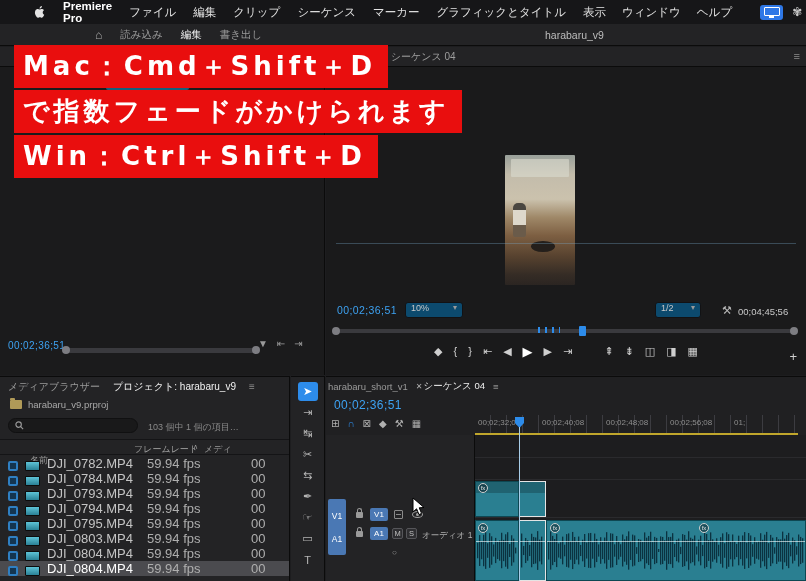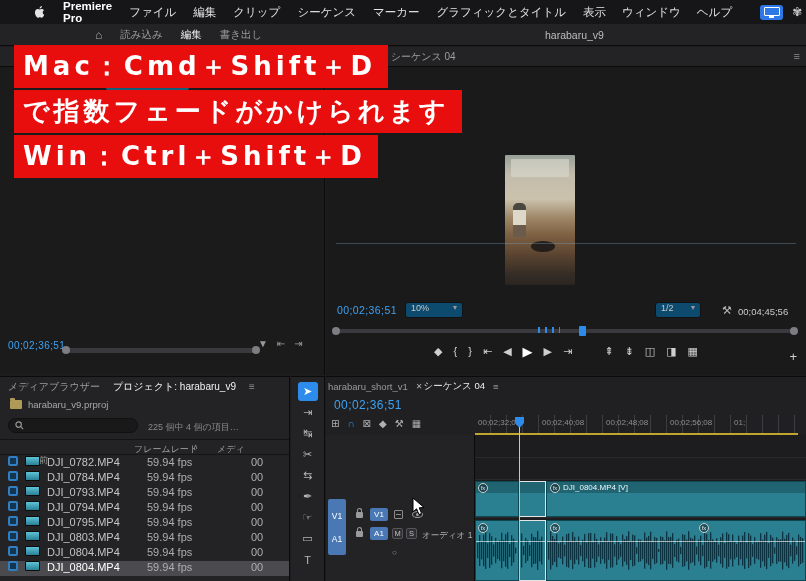--- a/index.html
+++ b/index.html
@@ -64,21 +64,21 @@
                   padding-left:8px;font-size:10px;color:#9b9b9b}
   #project .on{color:#f0f0f0}
   .folder{width:12px;height:9px;background:#b09a58;border-radius:1px;position:relative;display:inline-block}
   .folder::before{content:"";position:absolute;top:-2px;left:0;width:5px;height:2px;background:#b09a58;border-radius:1px 1px 0 0}
   .search{position:absolute;left:8px;top:41px;width:130px;height:15px;background:#19191a;border:1px solid #101011;
           border-radius:8px;display:flex;align-items:center;padding:0 6px;gap:4px}
   .search input{background:transparent;border:none;outline:none;color:#ccc;font-size:9px;width:100px}
   .thead{position:absolute;left:0;right:0;top:62px;height:16px;border-top:1px solid #141416;border-bottom:1px solid #141416;
          font-size:9px;color:#9b9b9b}
   .rows{position:absolute;left:0;right:0;top:79px}
-  .rowitem{display:flex;align-items:flex-start;height:15px;font-size:11px;color:#c4c4c4;white-space:nowrap}
+  .rowitem{display:flex;align-items:flex-end;height:15px;font-size:13px;color:#c4c4c4;white-space:nowrap}
   .rowitem.sel{background:#4b4b4f;color:#fff}
   .cb{width:10px;height:10px;border:2px solid #2f7fc2;border-radius:2px;margin-left:8px;background:#143550;flex:none}
   .clipicon{width:15px;height:10px;margin-left:7px;border:1px solid #0c0c0c;border-radius:1px;flex:none;
             background:linear-gradient(180deg,#5ec3d6,#2a8196)}
   .rname{width:100px;margin-left:7px;overflow:hidden}
   .rfps{width:68px;color:#aeaeae}
   .rmedia{margin-left:36px;color:#aeaeae}
 
   #tools{left:291px;top:376px;width:34px;height:205px;background:#232325;border-top:1px solid #0b0b0b;border-right:1px solid #0b0b0b;
          display:flex;flex-direction:column;align-items:center;padding-top:5px;gap:2px}
@@ -248,26 +248,26 @@
       <span class="folder"></span>
       <span style="font-size:9.5px;color:#a8a8a8">harabaru_v9.prproj</span>
     </div>
     <div class="search">
       <svg width="9" height="9" viewBox="0 0 10 10">
           <circle cx="4" cy="4" r="3" fill="none" stroke="#9a9a9a" stroke-width="1.3"></circle>
           <line x1="6.3" y1="6.3" x2="9" y2="9" stroke="#9a9a9a" stroke-width="1.3"></line>
         </svg>
       <input type="text" style="">
     </div>
-    <span class="abs" style="left:148px;top:44px;font-size:9px;color:#8a8a8a">225 個中 4 個の項目…</span>
+    <span class="abs" style="left:148px;top:44px;font-size:9px;color:#8a8a8a">103 個中 1 個の項目…</span>
     <div class="thead">
       <span class="abs" style="left:30px;top:14px">名前</span>
       <span class="abs" style="left:134px;top:3px">フレームレート</span>
       <span class="abs" style="left:193px;top:3px;font-size:7px">∧</span>
-      <span class="abs" style="left:217px;top:3px">メディ</span>
+      <span class="abs" style="left:204px;top:3px">メディ</span>
     </div>
     <div class="rows">
       <div class="rowitem">
           <span class="cb"></span>
           <span class="clipicon"></span>
           <span class="rname">DJI_0782.MP4</span>
           <span class="rfps">59.94 fps</span>
           <span class="rmedia">00</span>
         </div>
       <div class="rowitem">
@@ -383,25 +383,20 @@
       <span class="trklabel" style="left:96px;top:10px;font-size:8.5px;color:#b0b0b0">オーディオ 1</span>
       <span class="trklabel" style="left:66px;top:28px;font-size:8px;color:#9a9a9a">○</span>
     </div>
 
     <div class="clip" style="left:149px;top:104px;width:44px;height:36px">
       <div class="bar"></div>
       <span class="fxb" style="left:2px;top:1px">fx</span>
     </div>
     <div class="clip" style="left:193px;top:104px;width:27px;height:36px;border:1px solid #e4e4e4">
       <div class="bar"></div>
-    </div>
-    <div class="clip" style="left:220px;top:104px;width:260px;height:36px">
-      <div class="bar"></div>
-      <span class="fxb" style="left:3px;top:1px">fx</span>
-      <span class="cliplabel">DJI_0804.MP4 [V]</span>
     </div>
 
     <div class="clip" style="left:149px;top:143px;width:44px;height:61px">
       <div class="wave">
           <svg width="42" height="59" style="display:block" fill="#0b3240">
             <rect x="1" y="21.762923040535814" width="1.3" height="15.474153918928373"></rect>
             <rect x="3" y="14.057982182637476" width="1.3" height="30.88403563472505"></rect>
             <rect x="5" y="20.73878720510949" width="1.3" height="17.52242558978102"></rect>
             <rect x="7" y="13.776694683905259" width="1.3" height="31.446610632189483"></rect>
             <rect x="9" y="11.129864429258227" width="1.3" height="36.74027114148355"></rect>

